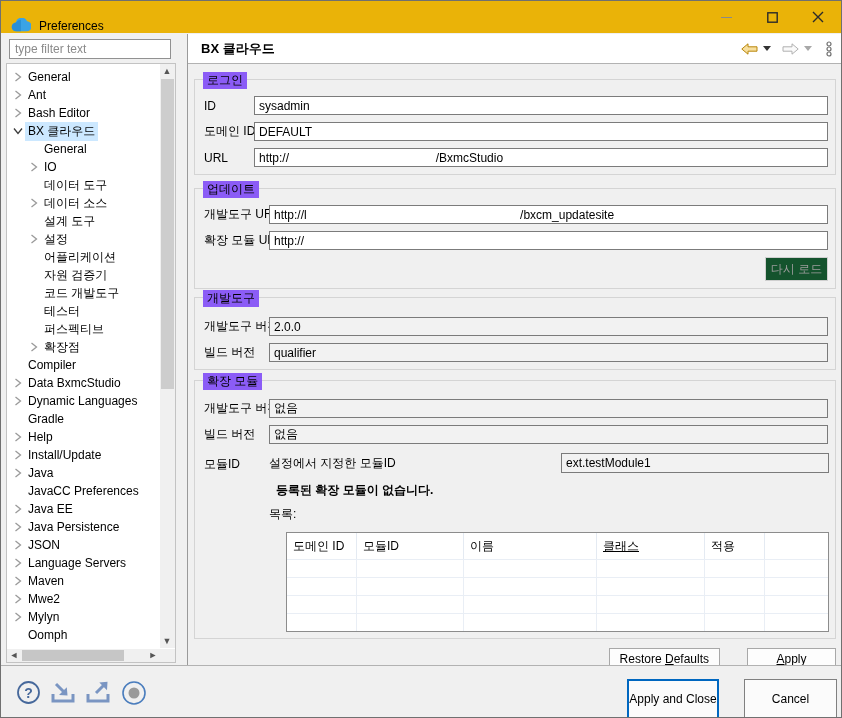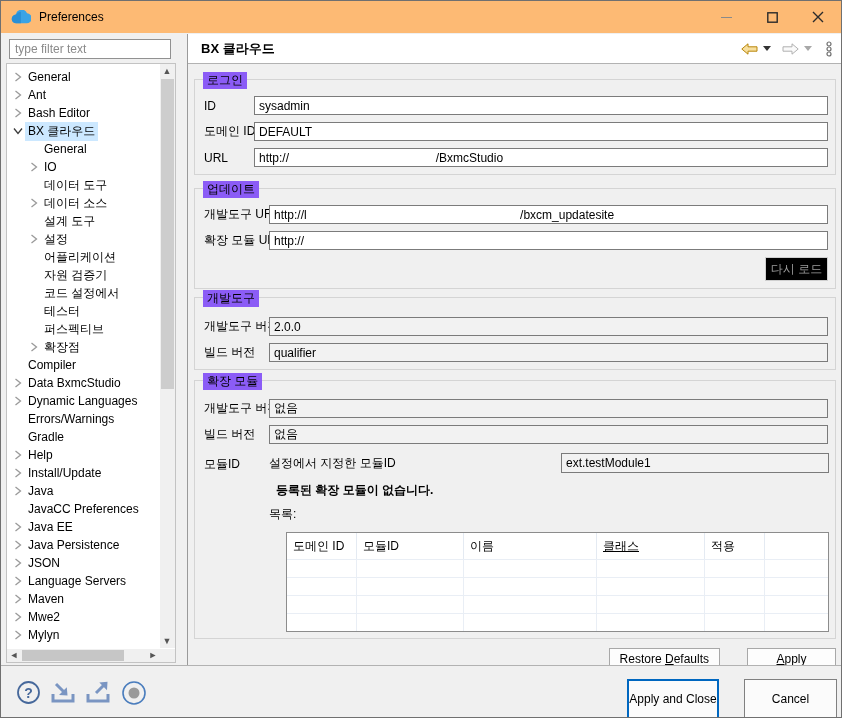--- a/index.html
+++ b/index.html
@@ -1,21 +1,21 @@
 <!DOCTYPE html>
 <html><head>
 <meta charset="utf-8">
 <style>
   * { margin:0; padding:0; box-sizing:border-box; }
   html,body { background:#cfcfcf; font-family:"Liberation Sans", sans-serif; }
   .window{ position:relative; width:842px; height:718px; background:#f0f0f0;
            border:1px solid #707070; overflow:hidden; color:#000; }
 
   
-  .titlebar{ position:absolute; left:0; top:0; width:100%; height:32px; background:#fdba74; display:flex; align-items:center; }
+  .titlebar{ position:absolute; left:0; top:0; width:100%; height:32px; background:#eab308; display:flex; align-items:flex-end; }
   .titlebar .appicon{ margin-left:10px; width:20px; height:15px; }
   .titlebar .ttext{ margin-left:8px; font-size:12px; }
   .wctrls{ position:absolute; right:0; top:0; height:32px; display:flex; }
   .wbtn{ width:46px; height:32px; display:flex; align-items:center; justify-content:center; }
 
   
   .filter{ position:absolute; left:8px; top:38px; width:162px; height:20px; border:1px solid #919191;
            background:#fff; font-size:12px; padding:0 5px; color:#000; font-family:"Liberation Sans",sans-serif; }
   .filter::placeholder{ color:#8a8a8a; }
   .treewrap{ position:absolute; left:5px; top:62px; width:170px; height:600px; background:#fff; border:1px solid #c3c3c3; }
@@ -52,21 +52,21 @@
   .frow{ display:flex; align-items:center; height:19px; margin-bottom:7px; }
   .frow:last-child{ margin-bottom:0; }
   .flabel{ flex:none; font-size:12px; white-space:nowrap; overflow:hidden; }
   .g-login .flabel{ width:50px; }
   .g-update .flabel, .g-tools .flabel, .g-ext .flabel{ width:65px; }
   .finput{ flex:1; height:19px; border:1px solid #7b7b7b; background:#fff; font:12px "Liberation Sans",sans-serif;
            padding:0 4px; white-space:pre; color:#000; }
   .frow[data-readonly="true"] .finput{ background:#f2f2f2; }
 
   .reload-row{ display:flex; justify-content:flex-end; margin-top:7px; }
-  .btn-disabled{ width:63px; height:24px; background:#000000; border:1px solid #cfcfcf; color:#9d9d9d;
+  .btn-disabled{ width:63px; height:24px; background:#14532d; border:1px solid #cfcfcf; color:#9d9d9d;
                  font:12px "Liberation Sans",sans-serif; }
 
   
   .module-row{ display:flex; margin-top:9px; }
   .mlabel{ flex:none; width:65px; font-size:12px; padding-top:3px; }
   .mcol{ flex:1; }
   .msub{ display:flex; align-items:center; height:20px; }
   .msub .sublabel{ flex:none; width:292px; font-size:12px; }
   .msub .finput{ height:20px; background:#f2f2f2; }
   .mmsg{ font-size:12px; margin:9px 0 0 7px;font-weight:bold; }
@@ -226,21 +226,21 @@
             
             
           </span>
           <span class="tlabel">자원 검증기</span>
         </div>
         <div class="titem" data-level="1" data-state="leaf">
           <span class="chev">
             
             
           </span>
-          <span class="tlabel">코드 설정에서</span>
+          <span class="tlabel">코드 개발도구</span>
         </div>
         <div class="titem" data-level="1" data-state="leaf">
           <span class="chev">
             
             
           </span>
           <span class="tlabel">테스터</span>
         </div>
         <div class="titem" data-level="1" data-state="leaf">
           <span class="chev">
@@ -275,27 +275,20 @@
           <span class="tlabel">Data BxmcStudio</span>
         </div>
         <div class="titem" data-level="0" data-state="collapsed">
           <span class="chev">
             <svg class="c-col" width="8" height="10" viewBox="0 0 8 10">
               <polyline points="1.5,1 6.5,5 1.5,9" fill="none" stroke="#9a9a9a" stroke-width="1.3"></polyline>
             </svg>
 
           </span>
           <span class="tlabel">Dynamic Languages</span>
-        </div>
-        <div class="titem" data-level="0" data-state="leaf">
-          <span class="chev">
-            
-            
-          </span>
-          <span class="tlabel">Errors/Warnings</span>
         </div>
         <div class="titem" data-level="0" data-state="leaf">
           <span class="chev">
             
             
           </span>
           <span class="tlabel">Gradle</span>
         </div>
         <div class="titem" data-level="0" data-state="collapsed">
           <span class="chev">

